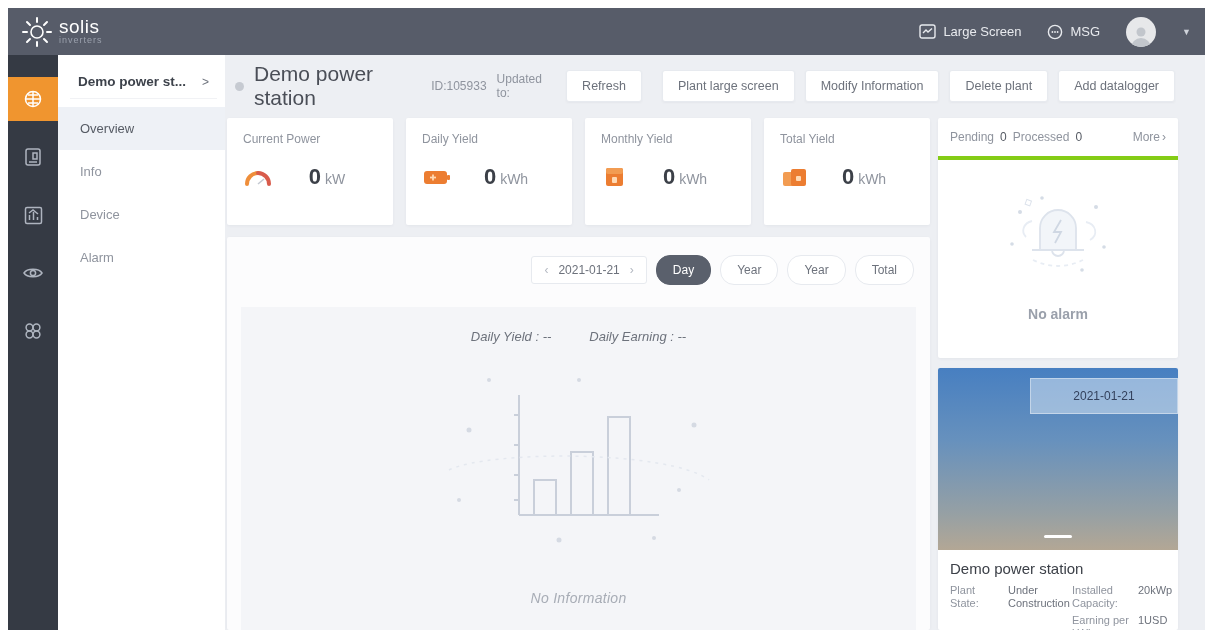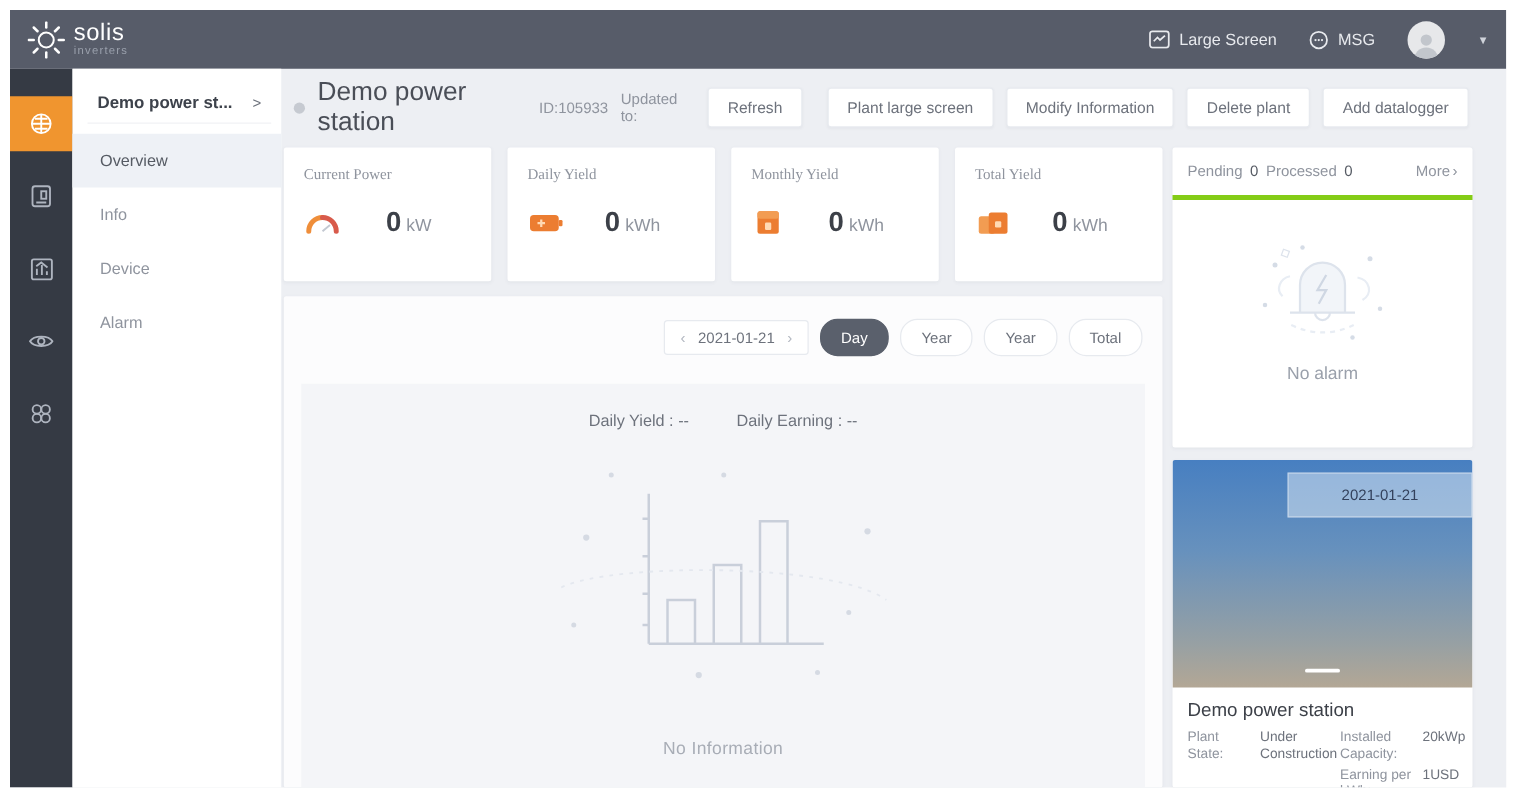--- a/index.html
+++ b/index.html
@@ -36,45 +36,45 @@
   .hdr-dot { width:9px; height:9px; border-radius:50%; background:#c6cad1; flex:0 0 auto; }
   .hdr-title { font-size:21px; color:#4a4e57; }
   .hdr-meta { font-size:12px; color:#8f949e; }
   .btn { background:#fff; border:1px solid #e7eaef; border-radius:3px; color:#6d727c; font-size:12.5px; padding:8px 15px; cursor:pointer; box-shadow:0 1px 2px rgba(70,80,100,.05); white-space:nowrap; font-family:inherit;text-align:center; }
   .btn-refresh { margin-left:4px; }
   .hdr-spacer { flex:1; }
 
   
   .stats { position:absolute; left:219px; top:110px; width:703px; height:107px; display:flex; gap:13px; }
   .stat-card { flex:1; background:#fff; border-radius:2px; box-shadow:0 1px 3px rgba(70,80,100,.06); padding:14px 16px; }
-  .stat-label { font-size:12px; color:#8f949e;font-family:Liberation Serif, serif; }
+  .stat-label { font-size:12px; color:#8f949e; }
   .stat-row { display:flex; align-items:center; margin-top:18px; }
   .stat-icon { width:34px; display:flex; justify-content:flex-start; }
   .stat-val { flex:1; text-align:center; font-size:22px; font-weight:bold; color:#3c4048; }
   .stat-unit { font-size:14px; font-weight:normal; color:#8f949e; margin-left:4px; }
 
   
   .chart-panel { position:absolute; left:219px; top:229px; width:703px; bottom:0; background:#fcfcfd; border-radius:2px; box-shadow:0 1px 3px rgba(70,80,100,.06); }
   .chart-controls { display:flex; justify-content:flex-end; align-items:center; gap:9px; padding:18px 16px 14px; }
   .date-nav { display:flex; align-items:center; gap:10px; background:#fff; border:1px solid #e7eaef; border-radius:3px; padding:6px 12px; font-size:12px; color:#6d727c; }
   .date-nav .nav-arrow { color:#b3b8c1; cursor:pointer; font-size:12px; }
   .tab { background:#fff; border:1px solid #e7eaef; border-radius:14px; color:#6d727c; font-size:12px; padding:7px 16px; cursor:pointer; font-family:inherit; }
   .tab.active { background:#5a606c; border-color:#5a606c; color:#fff; }
-  .chart-area { position:absolute; left:14px; right:14px; top:70px; bottom:0; background:#f4f5f8; }
+  .chart-area { position:absolute; left:14px; right:14px; top:70px; bottom:0; background:#f4f5f8;font-style:italic; }
   .legend-row { display:flex; justify-content:center; gap:38px; padding-top:22px; font-size:13px; color:#6d727c; }
   .placeholder-wrap { display:flex; flex-direction:column; align-items:center; margin-top:26px; }
   .empty-text { margin-top:40px; font-size:14px; color:#a8adb6; letter-spacing:.3px; }
 
   
   .alarm-card { position:absolute; left:930px; top:110px; width:240px; height:240px; background:#fff; border-radius:2px; box-shadow:0 1px 3px rgba(70,80,100,.06); }
   .alarm-head { display:flex; align-items:center; gap:6px; padding:12px 12px; font-size:12px; color:#8f949e; border-bottom:4px solid #84cc16; }
   .alarm-count { color:#565b64; }
   .alarm-more { margin-left:auto; cursor:pointer; color:#8f949e; display:flex; align-items:center; gap:2px; }
   .alarm-body { display:flex; flex-direction:column; align-items:center; padding-top:22px; }
-  .no-alarm { margin-top:8px; font-size:14px; color:#9aa0ab; }
+  .no-alarm { margin-top:24px; font-size:14px; color:#9aa0ab;font-weight:bold; }
 
   .plant-card { position:absolute; left:930px; top:360px; width:240px; bottom:0; background:#fff; border-radius:2px; box-shadow:0 1px 3px rgba(70,80,100,.06); overflow:hidden; }
   .plant-photo { position:relative; height:182px; background:linear-gradient(180deg,#477fc1 0%,#6791bd 40%,#96a0a4 80%,#b3a795 100%); }
   .photo-badge { position:absolute; right:0; top:10px; width:148px; height:36px; background:rgba(214,228,243,.55); border:1px solid rgba(255,255,255,.4); display:flex; align-items:center; justify-content:center; font-size:12px; color:#33415c; }
   .photo-dash { position:absolute; left:50%; transform:translateX(-50%); bottom:12px; width:28px; height:3px; background:#fff; border-radius:2px; }
   .plant-info { padding:10px 12px; }
   .plant-name { font-size:15px; color:#3c4048; margin-bottom:7px; }
   .plant-grid { display:grid; grid-template-columns:52px 58px 60px 46px; column-gap:6px; row-gap:4px; font-size:11px; line-height:13px; }
   .pg-label { color:#8f949e; }
   .pg-val { color:#6d727c; }

